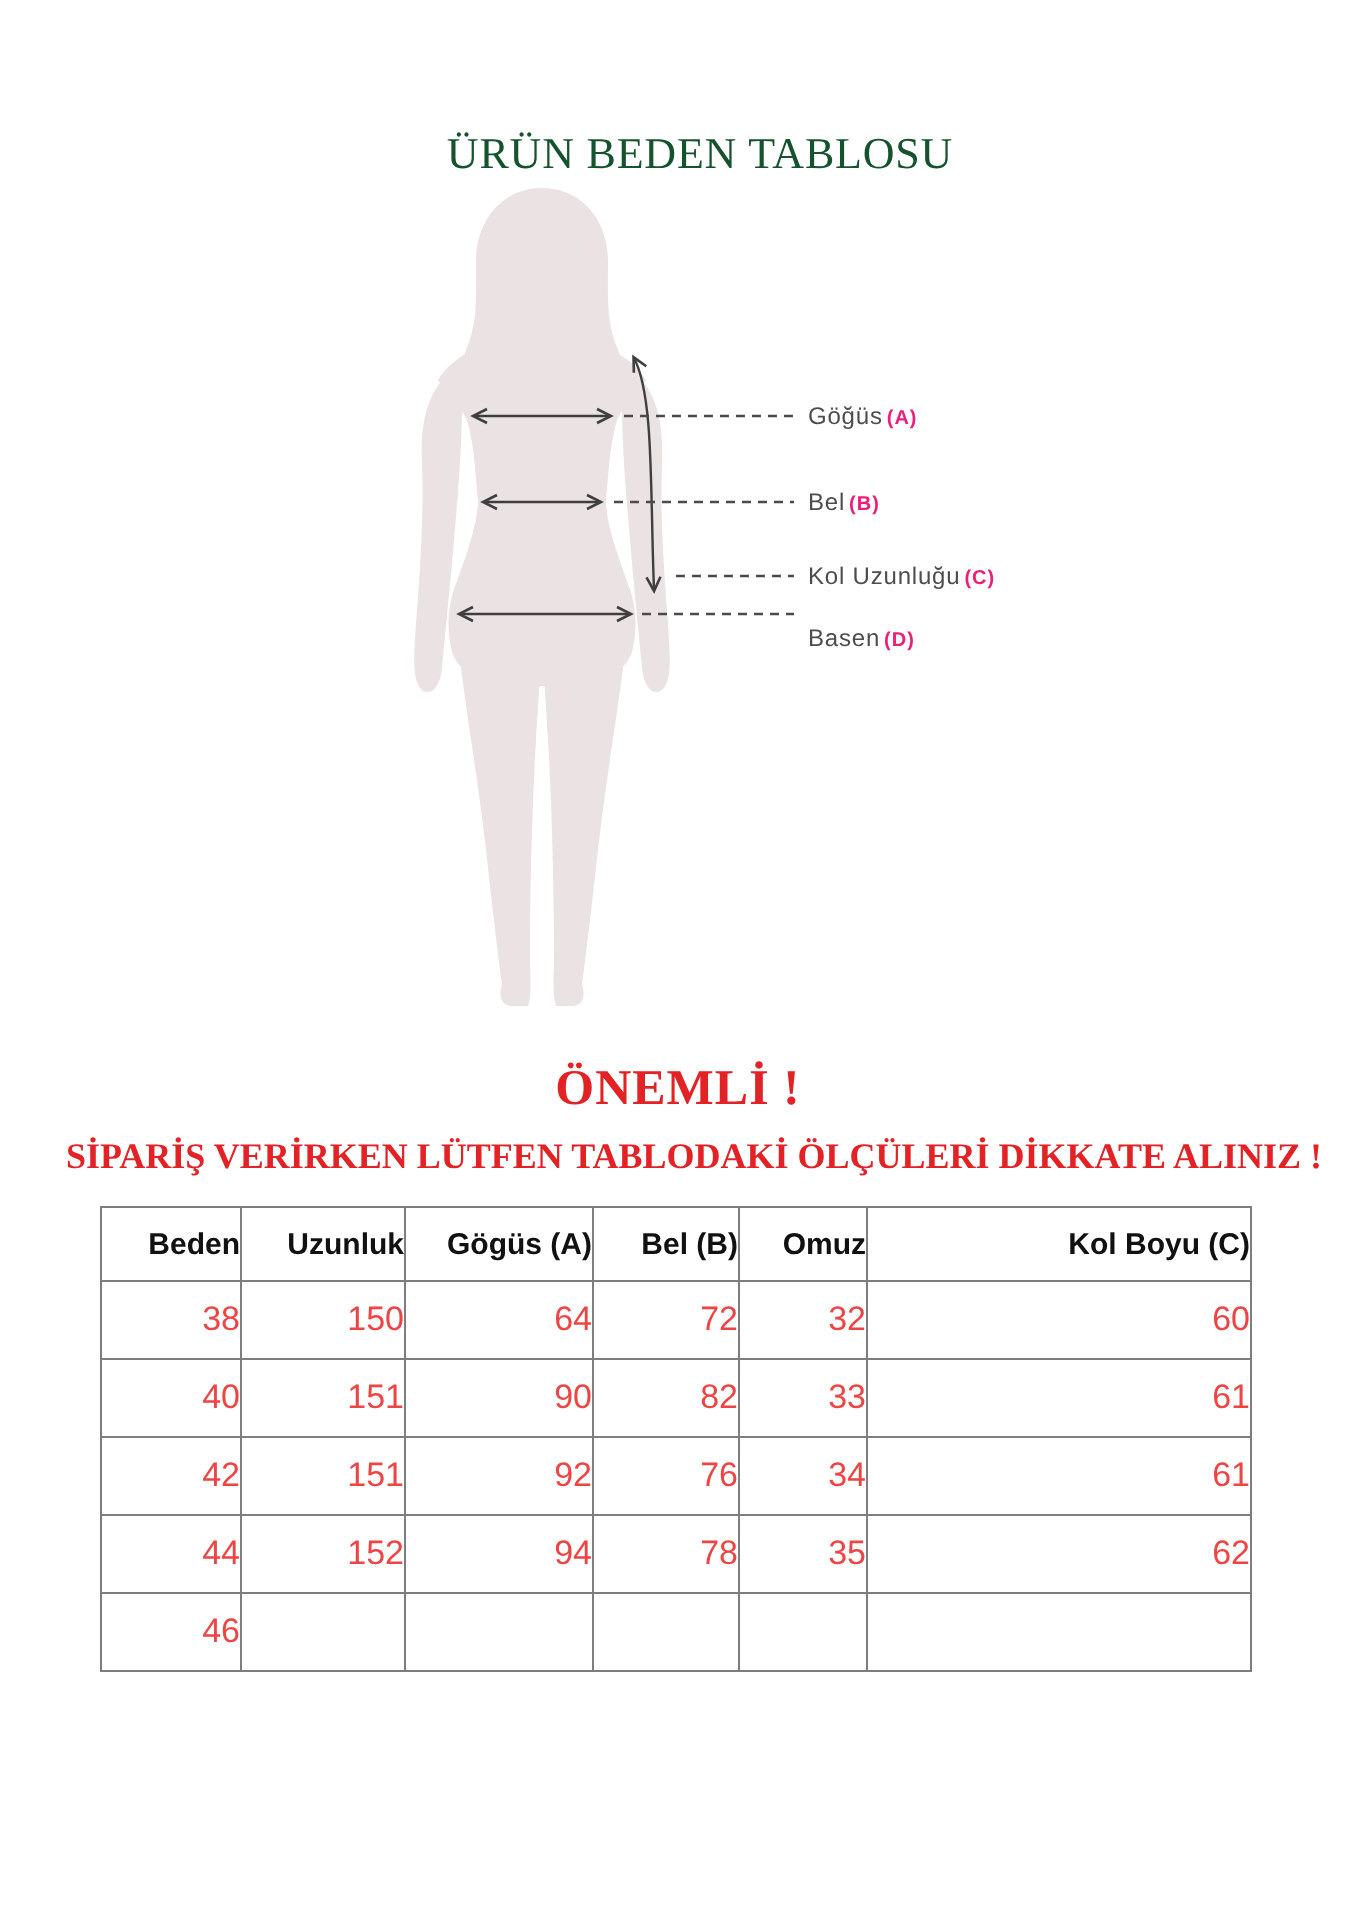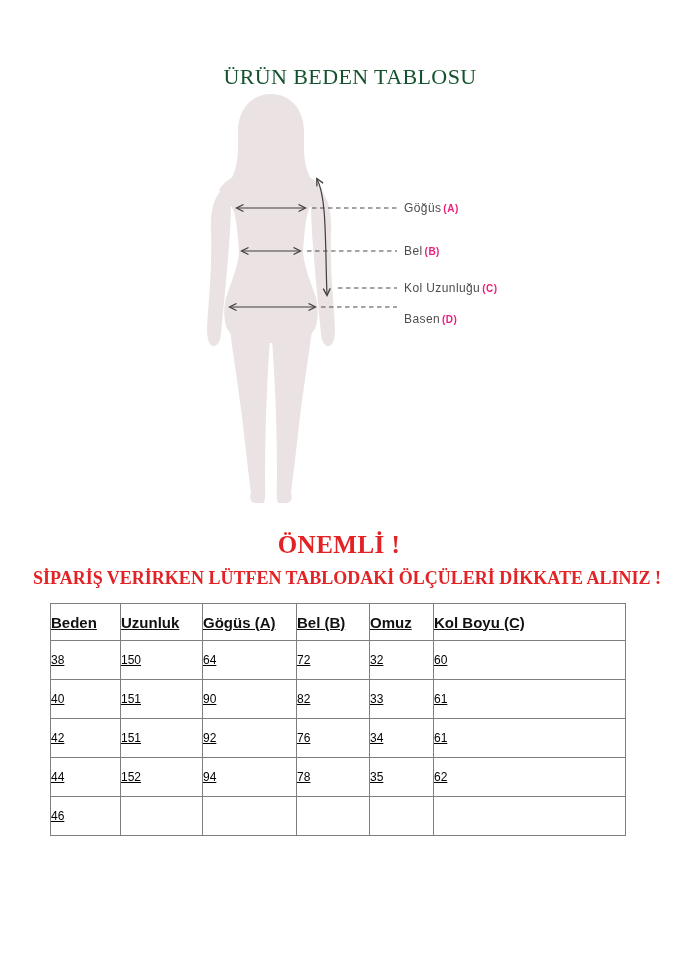--- a/index.html
+++ b/index.html
@@ -44,24 +44,24 @@
     font:700 18px/22px "Liberation Serif",serif;
     color:var(--accent-red);
   }
   .size-table{
     position:absolute;left:50px;top:603px;width:575px;
     border-collapse:collapse;table-layout:fixed;
     font-family:"Liberation Sans",sans-serif;
   }
   .size-table th,.size-table td{
     border:1px solid #7e7e7e;
-    text-align:left;vertical-align:middle;padding:0;text-decoration:underline;
+    text-align:right;vertical-align:middle;padding:0;
   }
   .size-table th{height:36px;font-size:15px;font-weight:700;color:#111111;}
-  .size-table td{height:38px;font-size:12px;font-weight:400;color:#000000;}
+  .size-table td{height:38px;font-size:17px;font-weight:400;color:#ef4444;}
 </style>
 </head>
 <body>
 
 <div class="page">
 
   <h1 class="title">ÜRÜN BEDEN TABLOSU</h1>
 
   <svg class="diagram-svg" width="215" height="430" viewBox="190 85 215 430" xmlns="http://www.w3.org/2000/svg">
     <defs>

